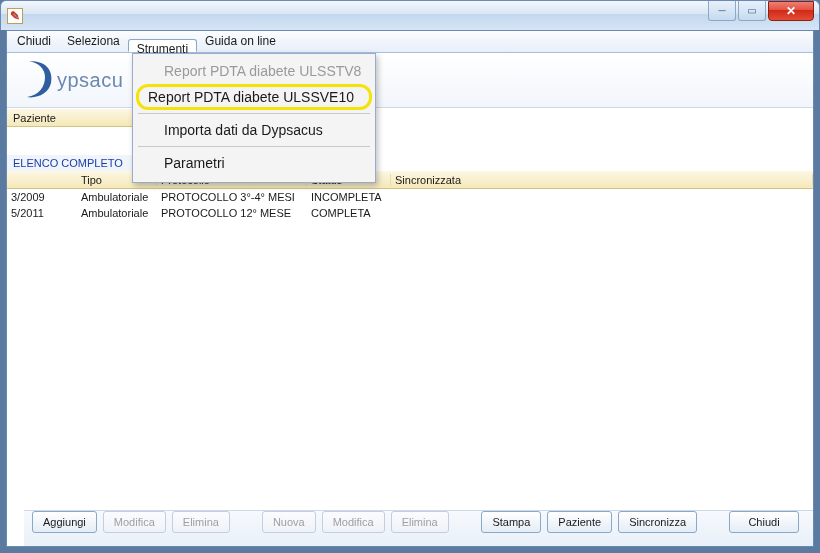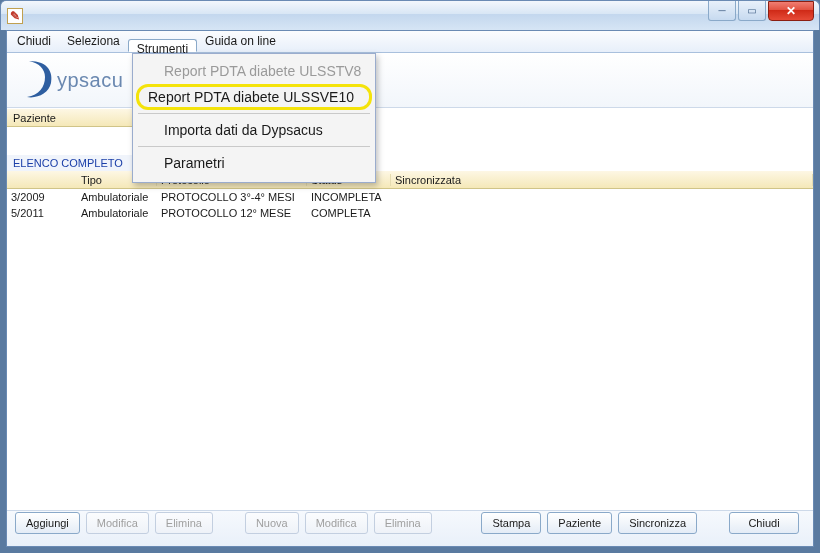--- a/index.html
+++ b/index.html
@@ -122,24 +122,24 @@
   }
   .grid-header .cell { border-right: 1px solid #e5dcb0; }
   .c-date   { width: 70px; }
   .c-tipo   { width: 80px; }
   .c-proto  { width: 150px; }
   .c-status { width: 84px; }
   .c-sync   { flex: 1; }
   .grid-row { height: 16px; display: flex; font-size: 11px; color: #1a1a1a; }
 
   .footer {
-    position: absolute; left: 0; right: 0; bottom: 0; height: 36px;
+    position: absolute; left: 17px; right: 0; bottom: 0; height: 36px;
     background: linear-gradient(to bottom, #f6f9fd, #e9f0f9);
     border-top: 1px solid #cdd9e9;
-    display: flex; align-items: flex-end; padding: 12px 8px;
+    display: flex; align-items: flex-start; padding: 0 8px;
   }
   .btn {
     height: 22px; font-size: 11px; color: #1a1a1a;
     background: linear-gradient(to bottom, #ffffff, #e4ecf6);
     border: 1px solid #8aa9c9; border-radius: 3px;
     padding: 0 10px; margin-right: 6px;
     display:inline-flex; align-items:center; justify-content:center;
     min-width: 52px;
   }
   .btn.disabled { color: #a0a0a0; border-color: #c3cfe0; background: linear-gradient(to bottom,#fbfcfe,#eef2f8); }

